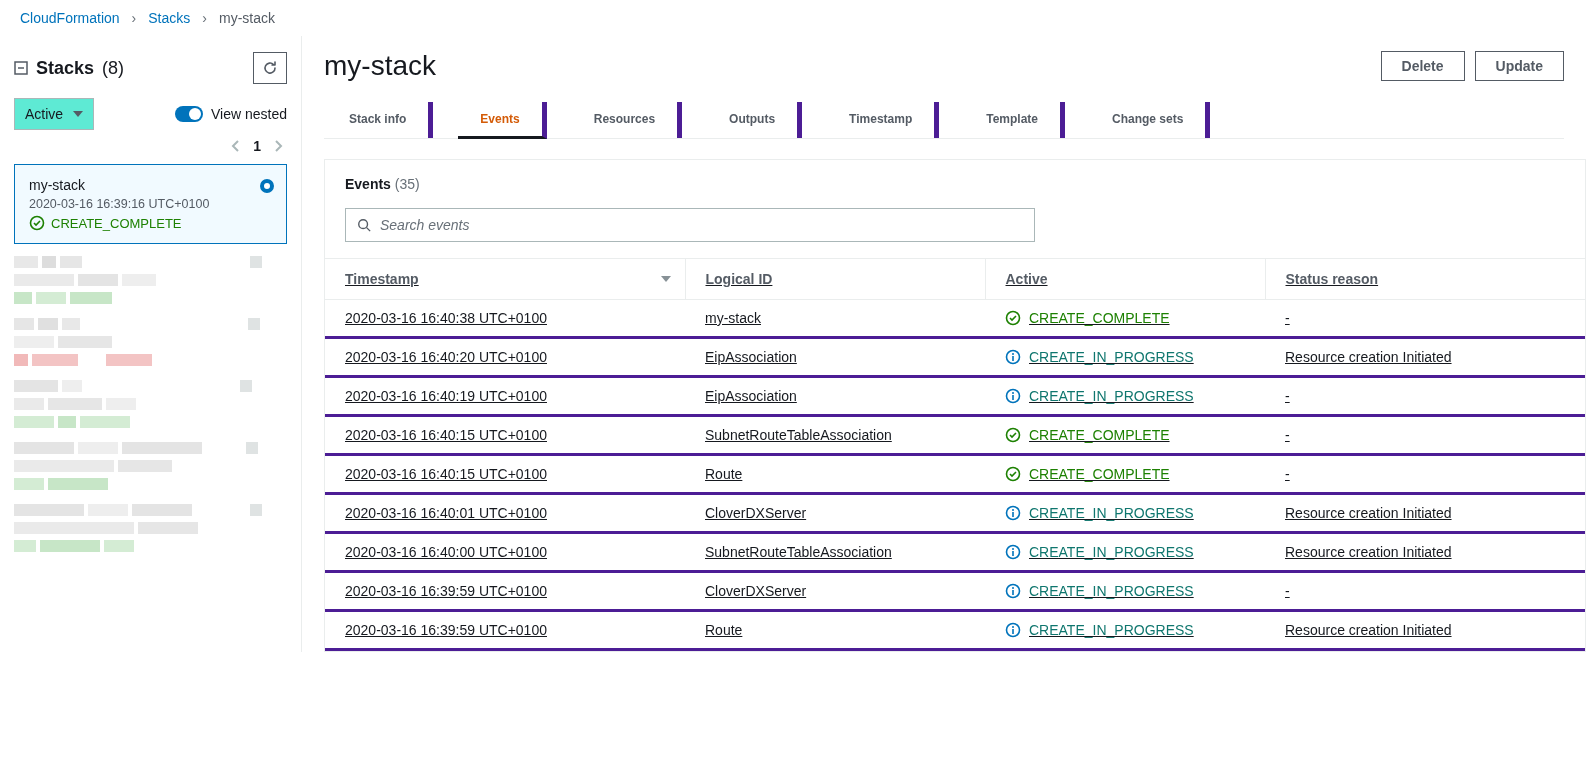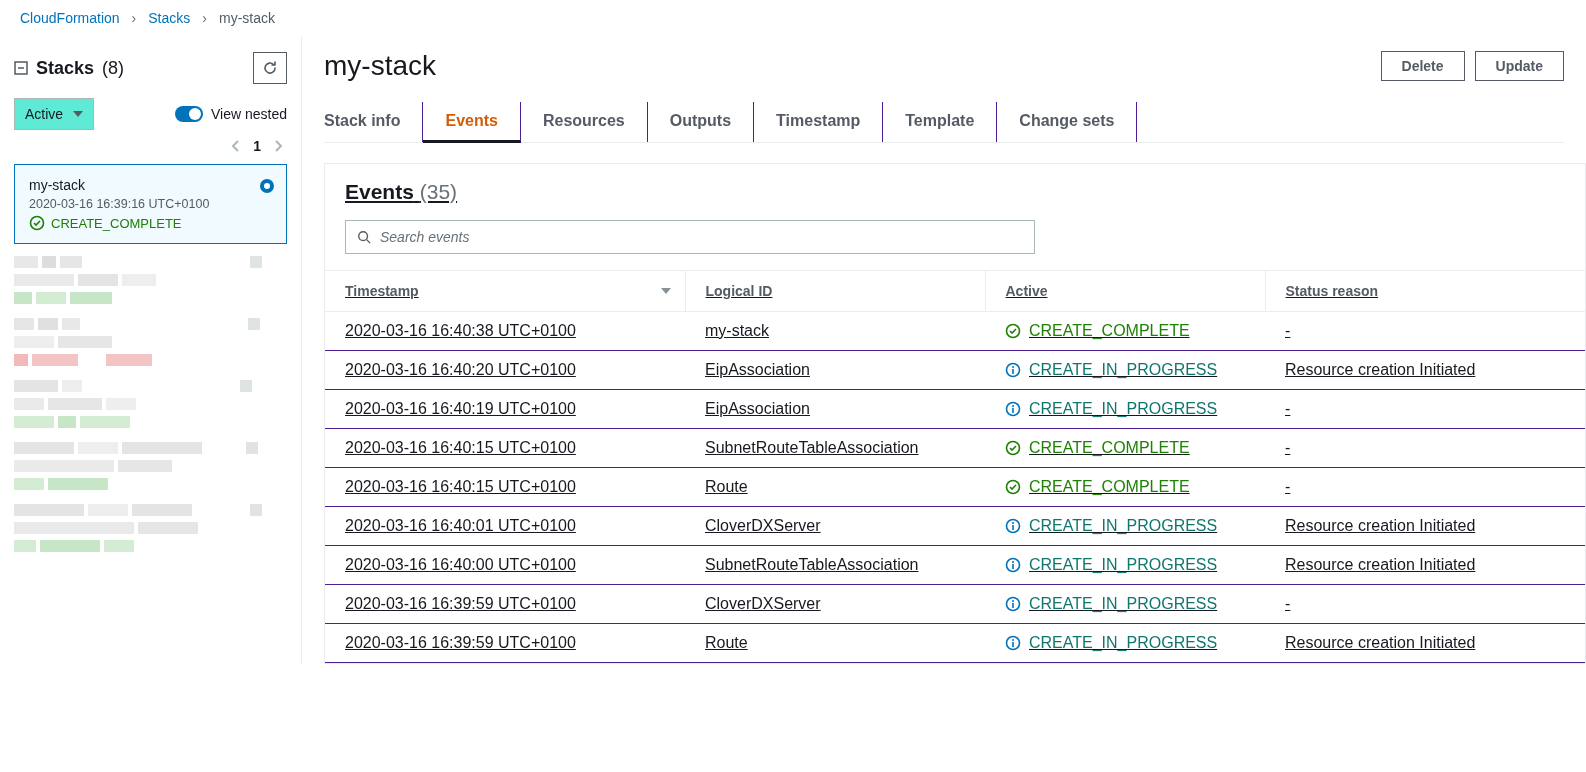--- a/index.html
+++ b/index.html
@@ -50,38 +50,38 @@
   .pixelated .row span { display:inline-block; height:12px; }
 
   
   .main { flex:1; padding: 0 0 0 0; }
   .main-header { display:flex; align-items:center; justify-content:space-between; padding: 14px 22px 0 22px; }
   .stack-title { font-size: 28px; font-weight: 400; color:#16191f; }
   .actions { display:flex; gap:10px; }
   .btn { border:1px solid #545b64; background:#fff; padding: 6px 20px; font-size:14px; font-weight:700; color:#545b64; cursor:pointer; }
 
   .tabs { display:flex; border-bottom:1px solid #eaeded; margin: 20px 22px 0 22px; }
-  .tab { padding: 10px 22px; font-size:16px; font-weight:700; color:#545b64; cursor:pointer; border-right:1px solid #4c1d95; }
+  .tab { padding: 10px 22px; font-size:12px; font-weight:700; color:#545b64; cursor:pointer; border-right:5px solid #4c1d95;margin-left:25px; }
   .tab:first-child { padding-left:0; }
   .tab.active { color:#d45b07; border-bottom: 3px solid #16191f; margin-bottom:-1px; }
 
   .panel { border:1px solid #eaeded; margin: 20px 0 0 22px; }
-  .panel-header { padding: 16px 20px; font-size: 21px; text-decoration: underline; }
+  .panel-header { padding: 16px 20px; font-size: 14px; }
   .panel-header .count { color:#687078; }
   .events-search-wrap { padding: 0 20px 16px 20px; width: 730px; max-width: 100%; }
   .events-search { position:relative; }
   .events-search .search-icon { position:absolute; left:12px; top:50%; transform:translateY(-50%); color:#545b64; }
   .events-search input { width:100%; height:34px; border:1px solid #aab7b8; padding:0 12px 0 34px; font-size:14px; }
   .events-search input::placeholder { color:#687078; font-style: italic; }
 
   table.events { width:100%; border-collapse: collapse; text-decoration: underline; }
   table.events th { text-align:left; font-weight:700; font-size:14px; padding: 12px 20px; border-top:1px solid #eaeded; border-bottom:1px solid #eaeded; border-right:1px solid #eaeded; color:#545b64; position:relative; }
   table.events th:last-child { border-right:none; }
   table.events th .sort { position:absolute; right:14px; top:50%; transform:translateY(-50%); color:#879196; }
-  table.events td { padding: 10px 20px; border-bottom:1px solid #4c1d95; font-size:16px; color:#16191f; }
+  table.events td { padding: 10px 20px; border-bottom:3px solid #4c1d95; font-size:14px; color:#16191f; }
   .status-cell { display:flex; align-items:center; gap:8px; }
   .status-complete { color:#1d8102; }
   .status-progress { color:#0f766e; }
   .icon-circle { width:16px; height:16px; flex-shrink:0; }
 
   
   svg { display:block; }
 </style>
 </head>
 <body>

